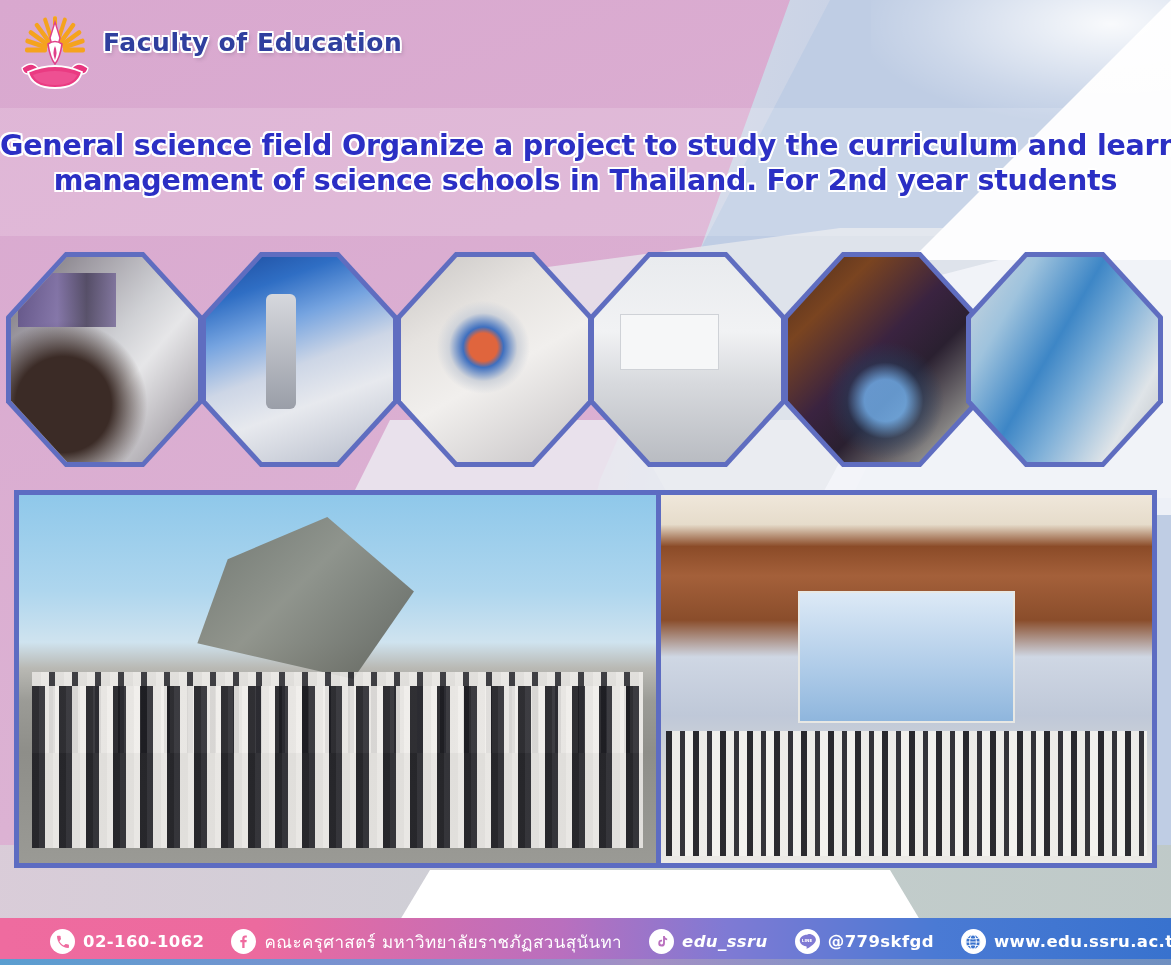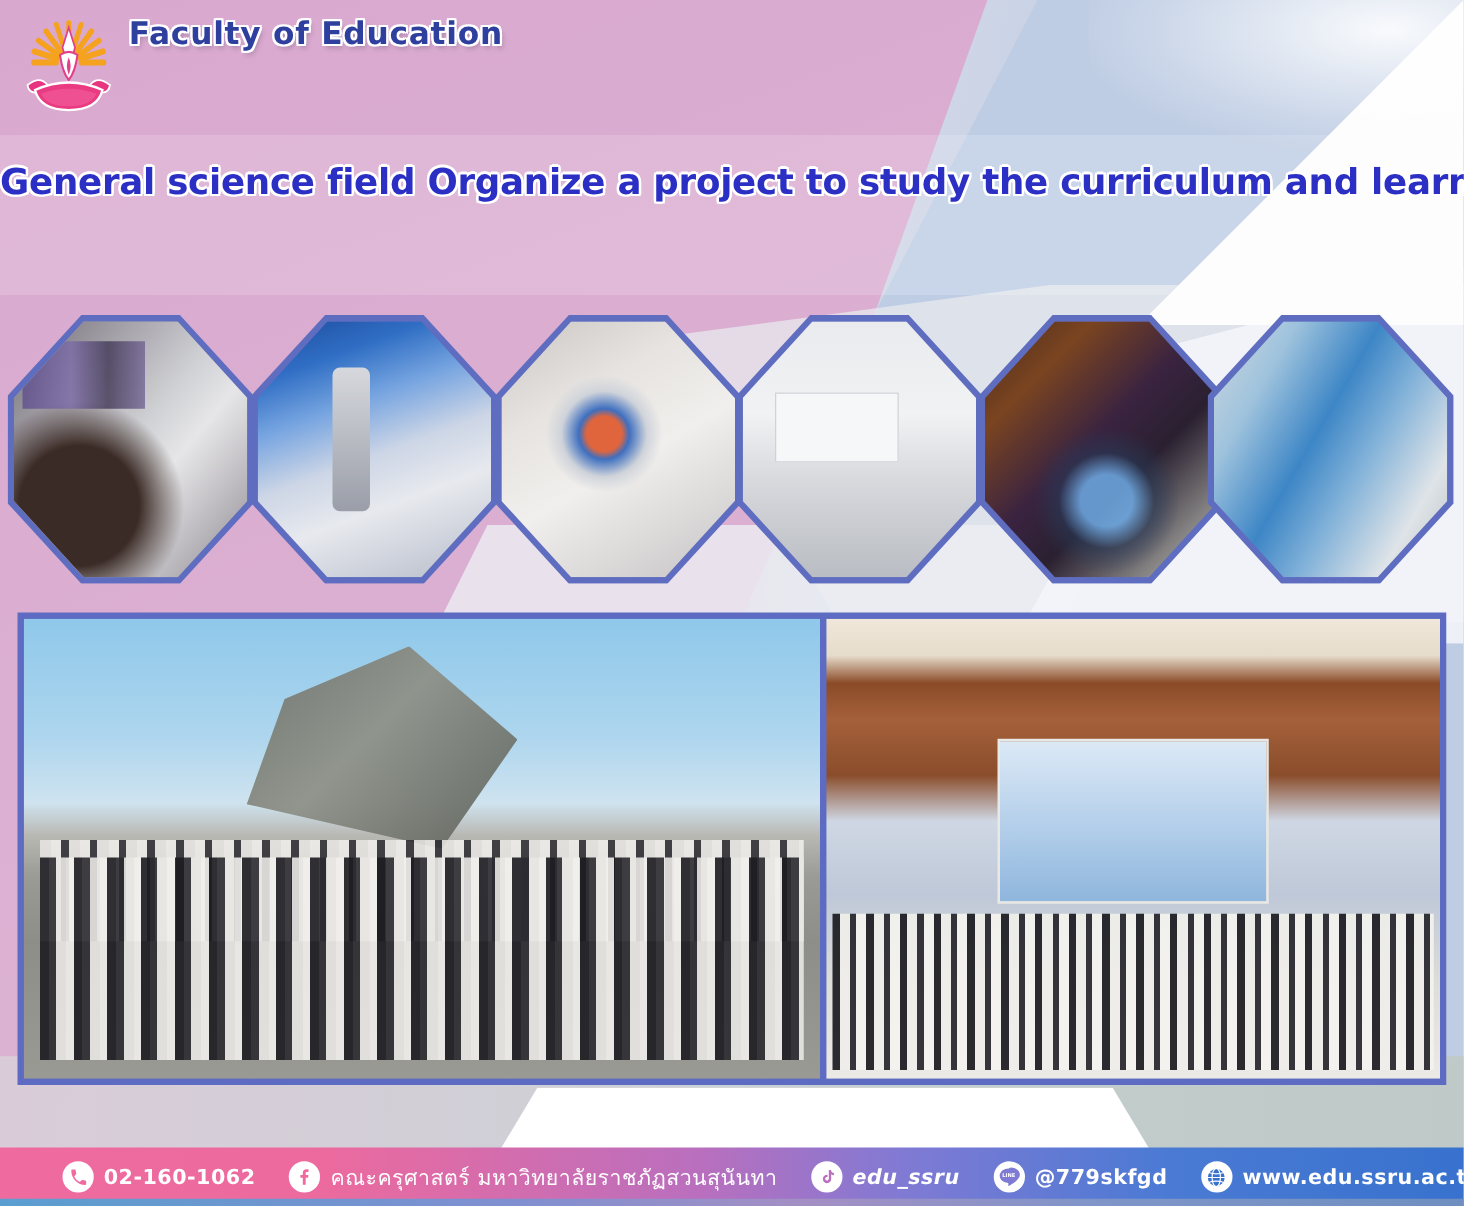--- a/index.html
+++ b/index.html
@@ -38,21 +38,21 @@
     background:linear-gradient(90deg,#d9cfd9 0%,#cdd2d6 40%,#c2ccc8 75%,#bfc9c5 100%); opacity:.9; }
   .bg-lower-white { position:absolute; left:400px; top:870px; width:520px; height:50px;
     background:#ffffff;
     clip-path:polygon(30px 0, 490px 0, 520px 50px, 0 50px); }
   .bg-hdr-cloud { position:absolute; right:0; top:0; width:300px; height:120px;
     background:radial-gradient(ellipse at 80% 20%, rgba(255,255,255,.9) 0%, rgba(255,255,255,.2) 55%, rgba(255,255,255,0) 75%); }
 
   
   .header { position:absolute; left:0; top:0; width:1171px; height:112px; }
   .logo { position:absolute; left:14px; top:10px; width:82px; height:92px; }
-  .hdr-text { position:absolute; left:103px; top:8px; }
+  .hdr-text { position:absolute; left:103px; top:24px; }
   .hdr-line {
     font-family:"DejaVu Sans", sans-serif;
     font-weight:bold; font-size:25px; letter-spacing:.6px;
     color:#2f3f9e; line-height:37px; white-space:nowrap;
     text-shadow:
       -1.6px -1.6px 0 #fff, 1.6px -1.6px 0 #fff, -1.6px 1.6px 0 #fff, 1.6px 1.6px 0 #fff,
       0 -1.8px 0 #fff, 0 1.8px 0 #fff, -1.8px 0 0 #fff, 1.8px 0 0 #fff,
       2px 3px 4px rgba(80,60,90,.33);
   }
 
@@ -220,20 +220,21 @@
         <path d="M19 65 q22 -8 44 0 q-4 10 -22 10 q-18 0 -22 -10 z" fill="#f05a98" opacity=".7"></path>
       </svg>
     </div>
     <div class="hdr-text">
       <div class="hdr-line">Faculty of Education</div>
     </div>
   </div>
 
   <div class="title-wrap">
     <div class="title-line">General science field Organize a project to study the curriculum and learning</div>
+    <div class="title-line">management of science schools in Thailand. For 2nd year students</div>
   </div>
 
   <div class="oct-strip">
     <div class="oct">
       <div class="oct-inner">
           <div class="ph ph-micro"></div>
         </div>
     </div>
     <div class="oct">
       <div class="oct-inner">

